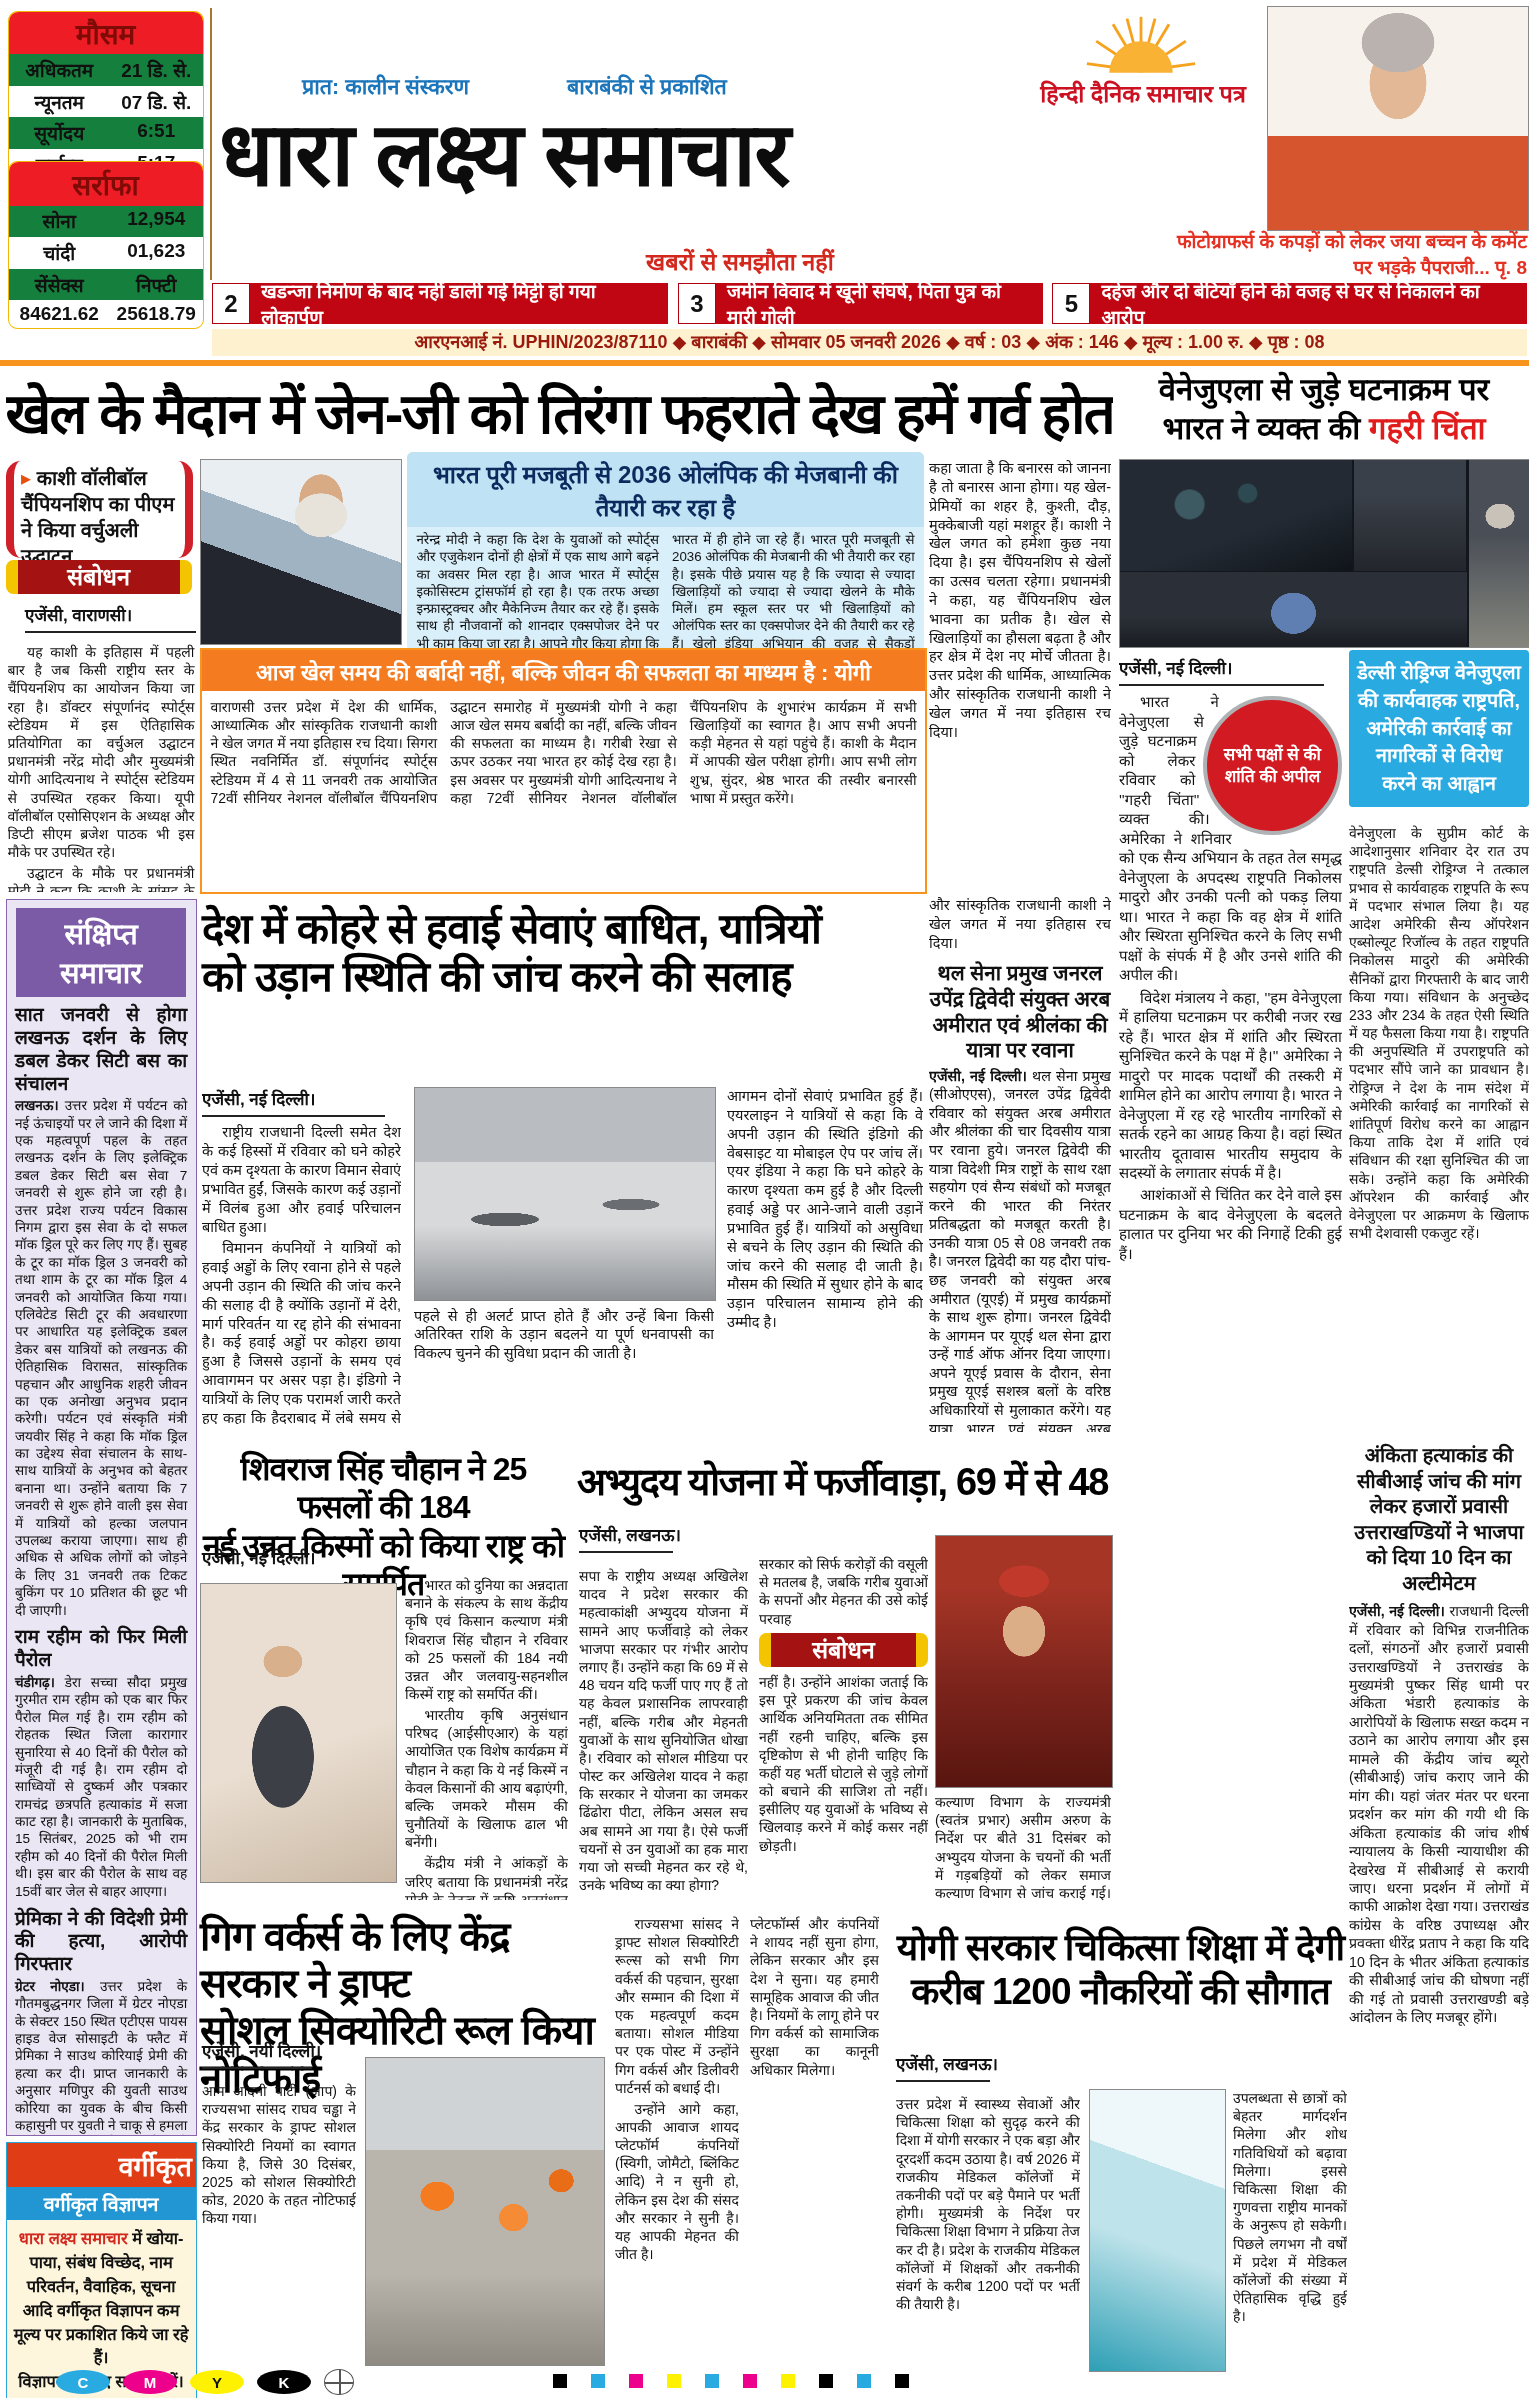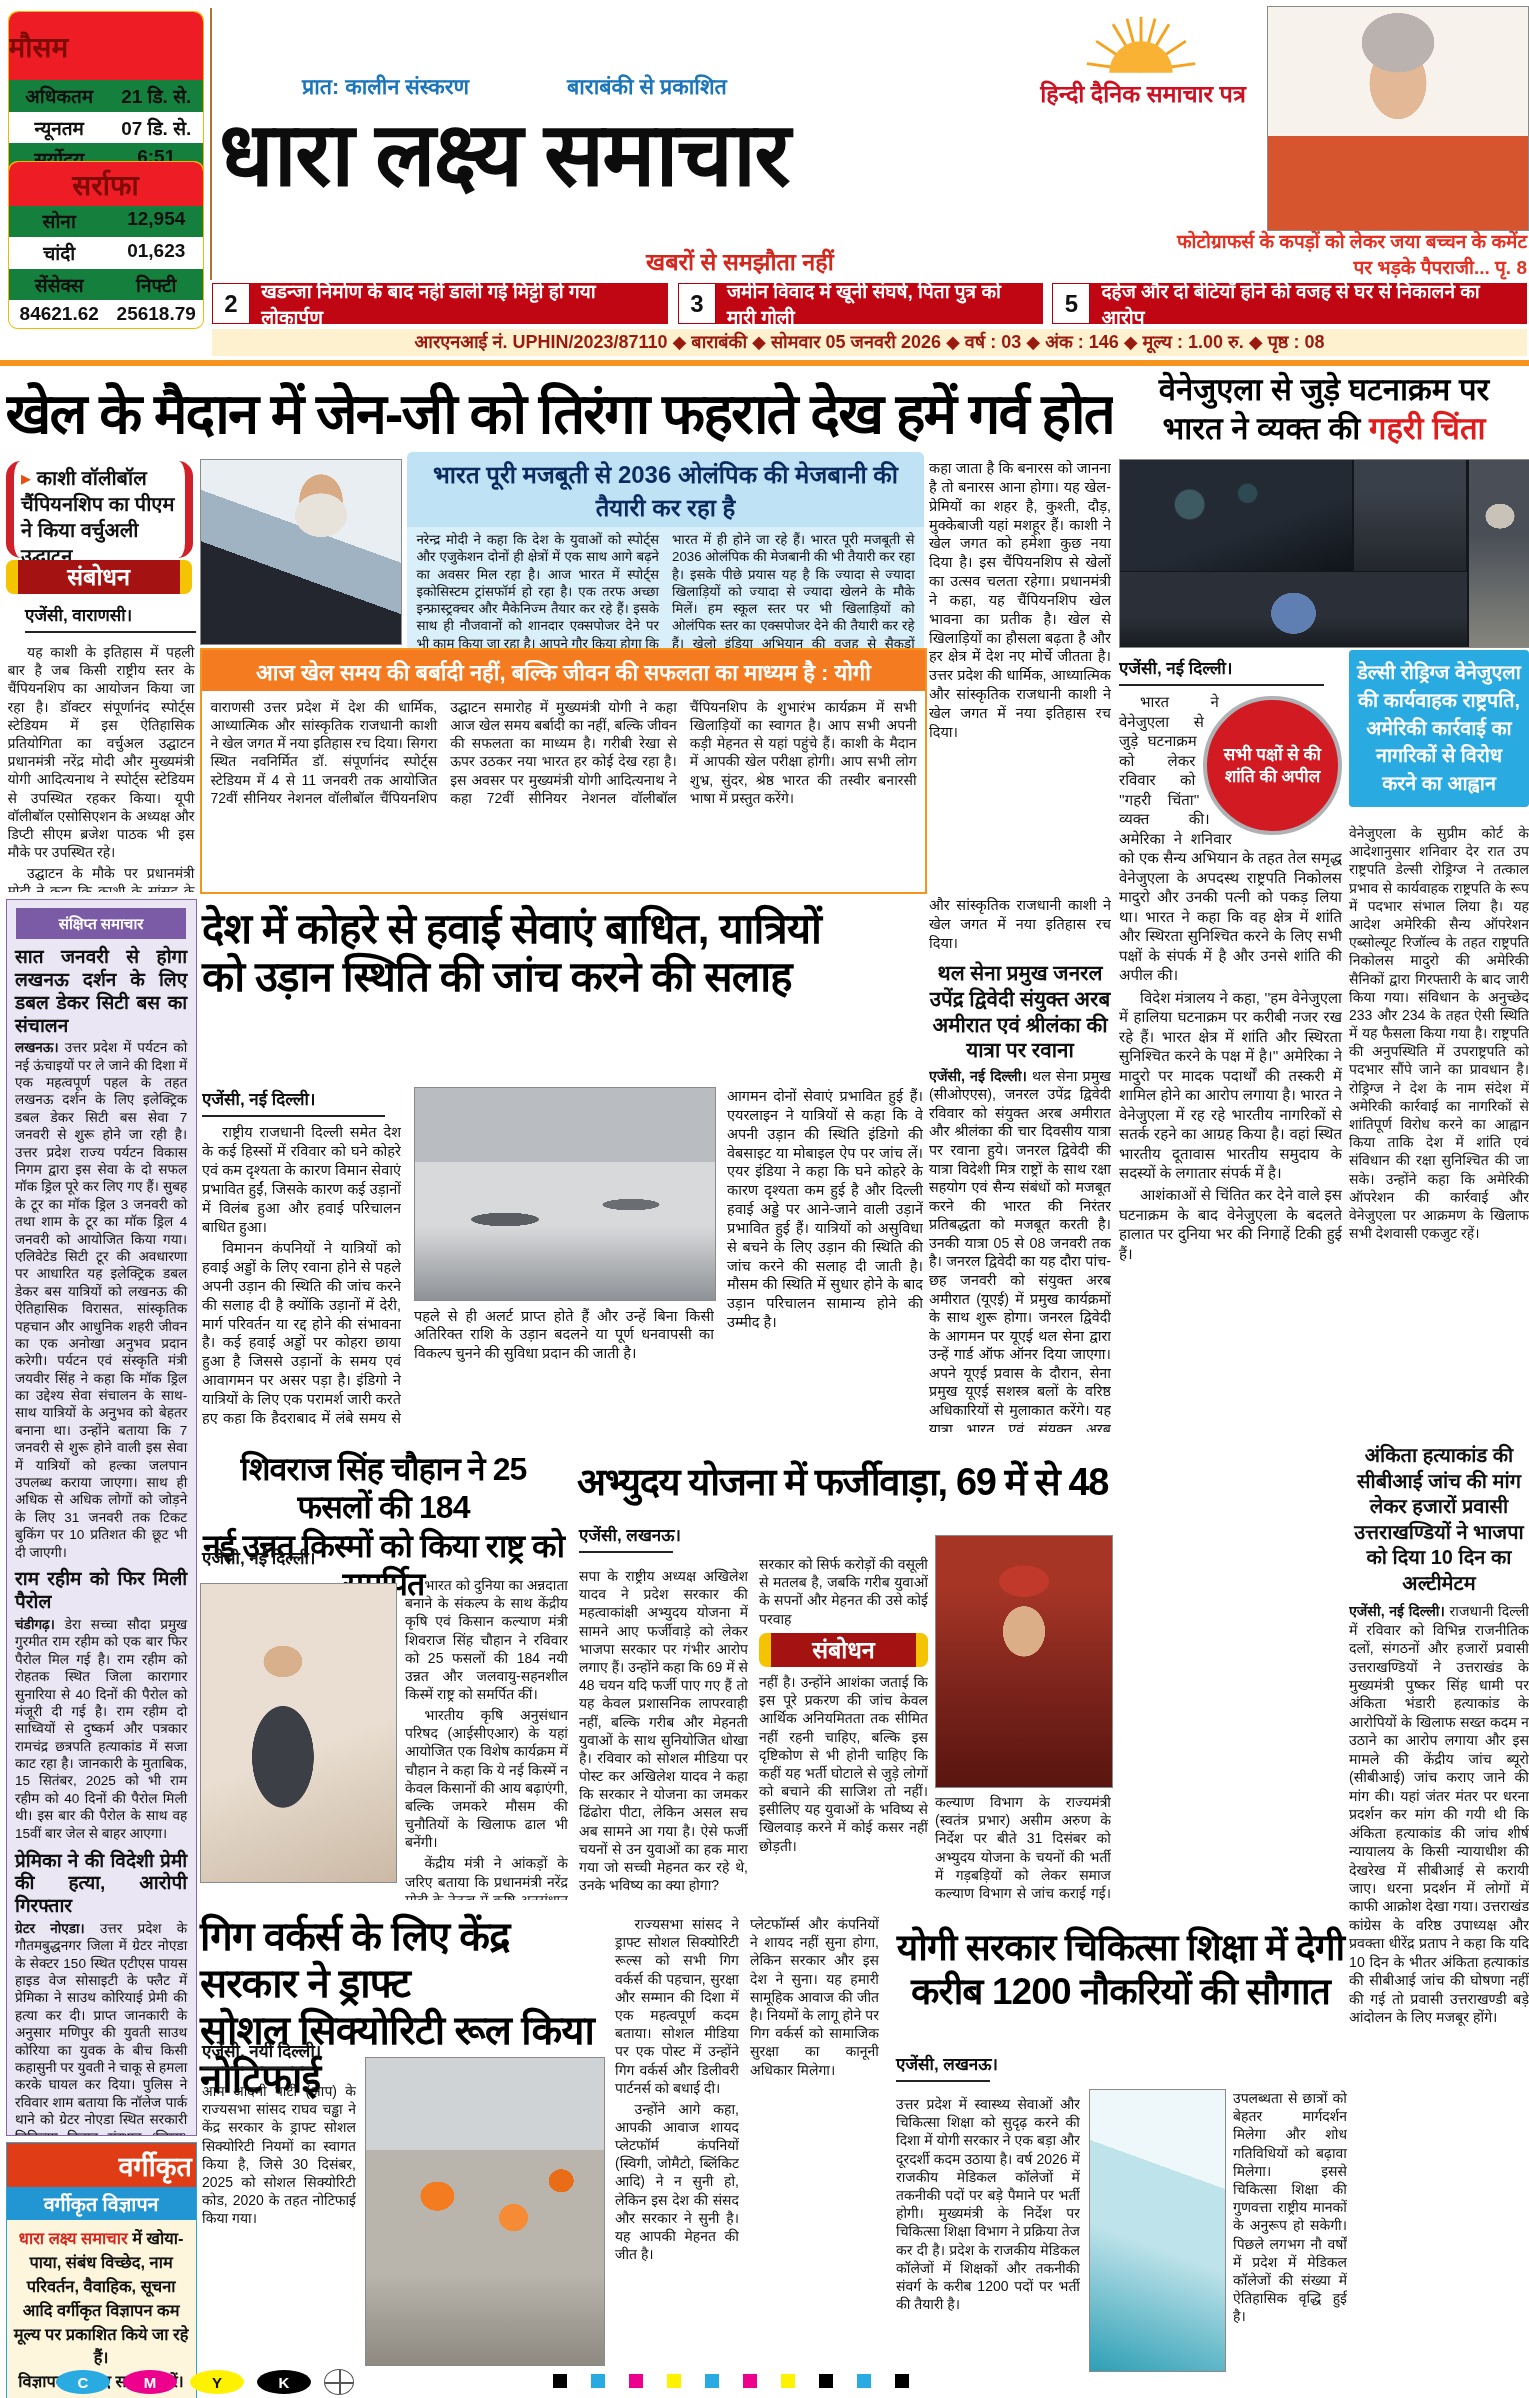--- a/index.html
+++ b/index.html
@@ -37,21 +37,21 @@
   .yogibox{border:2.3px solid #f7941d;}
   .yogibox .hd{background:#f47b20;color:#fff;font-weight:800;font-size:22px;text-align:center;padding:5.6px 3.7px;}
   .yogibox .bd{columns:3;column-gap:13px;padding:6.6px 8.4px;font-size:14px;line-height:1.3;text-align:justify;}
   .vbluebox{background:#29abe2;color:#fff;font-weight:800;font-size:19.7px;text-align:center;
             padding:9.4px 7.5px;line-height:1.4;border-radius:3.7px;}
   .circle{float:right;width:120px;height:120px;border-radius:50%;background:#d11a21;border:4.7px solid #aeb2b5;
           color:#fff;font-weight:800;font-size:17px;text-align:center;display:flex;align-items:center;
           justify-content:center;padding:5.6px;margin:3.7px 0 3.7px 7.5px;shape-outside:circle(50%);line-height:1.25;}
   
   .briefs{background:#eae6f4;border:1.9px solid #8a63ad;}
-  .ribbon{background:#7b5aa6;color:#fff;font-weight:800;font-size:15px;text-align:center;
+  .ribbon{background:#7b5aa6;color:#fff;font-weight:800;font-size:29px;text-align:center;
           padding:5.6px 3.7px;margin:7.5px 9.4px 5.6px;}
   .brief h3{margin:7.5px 0 1.9px;font-size:19px;line-height:1.2;}
   .brief{padding:0 8.4px;font-size:13.6px;line-height:1.28;text-align:justify;}
   .dl{font-weight:800;}
   
   .bigblack{font-weight:800;color:#000;}
   .photo{border:0.9px solid #8a8a8a;}
   .cap-red{color:#e53122;font-weight:800;}
   .hindiblue{color:#1b75bb;font-weight:800;font-size:21.5px;}
   .classified .hd1{background:#e03c16;color:#fff;font-weight:800;font-size:27px;text-align:right;padding:3.7px;}
@@ -60,21 +60,21 @@
   .mark{width:54px;height:24px;border-radius:50%;display:flex;align-items:center;justify-content:center;
         font-weight:800;font-size:15px;margin-right:13px;}
   .sq{width:14px;height:14px;display:inline-block;margin-right:24px;}
 </style>
 </head>
 <body>
 
 <div id="page">
 
   <div class="abs ybox" style="left:7.5px;top:11.2px;width:194px;">
-    <div style="background:#ee1c25;border-radius:9.4px 9.4px 0 0;text-align:left;padding:15px 0;">
+    <div style="background:#ee1c25;border-radius:9.4px 9.4px 0 0;text-align:center;padding:2px 0;">
       <span style="color:#7e0b06;font-weight:800;font-size:28px;"></span>
       <span style="color:#7e0b06;font-weight:800;font-size:28px;">मौसम</span>
     </div>
     <div class="irow rowA">
         <span class="c1">अधिकतम</span>
         <span class="c2">21 डि. से.</span>
       </div>
     <div class="irow rowB">
         <span class="c1">न्यूनतम</span>
         <span class="c2">07 डि. से.</span>

